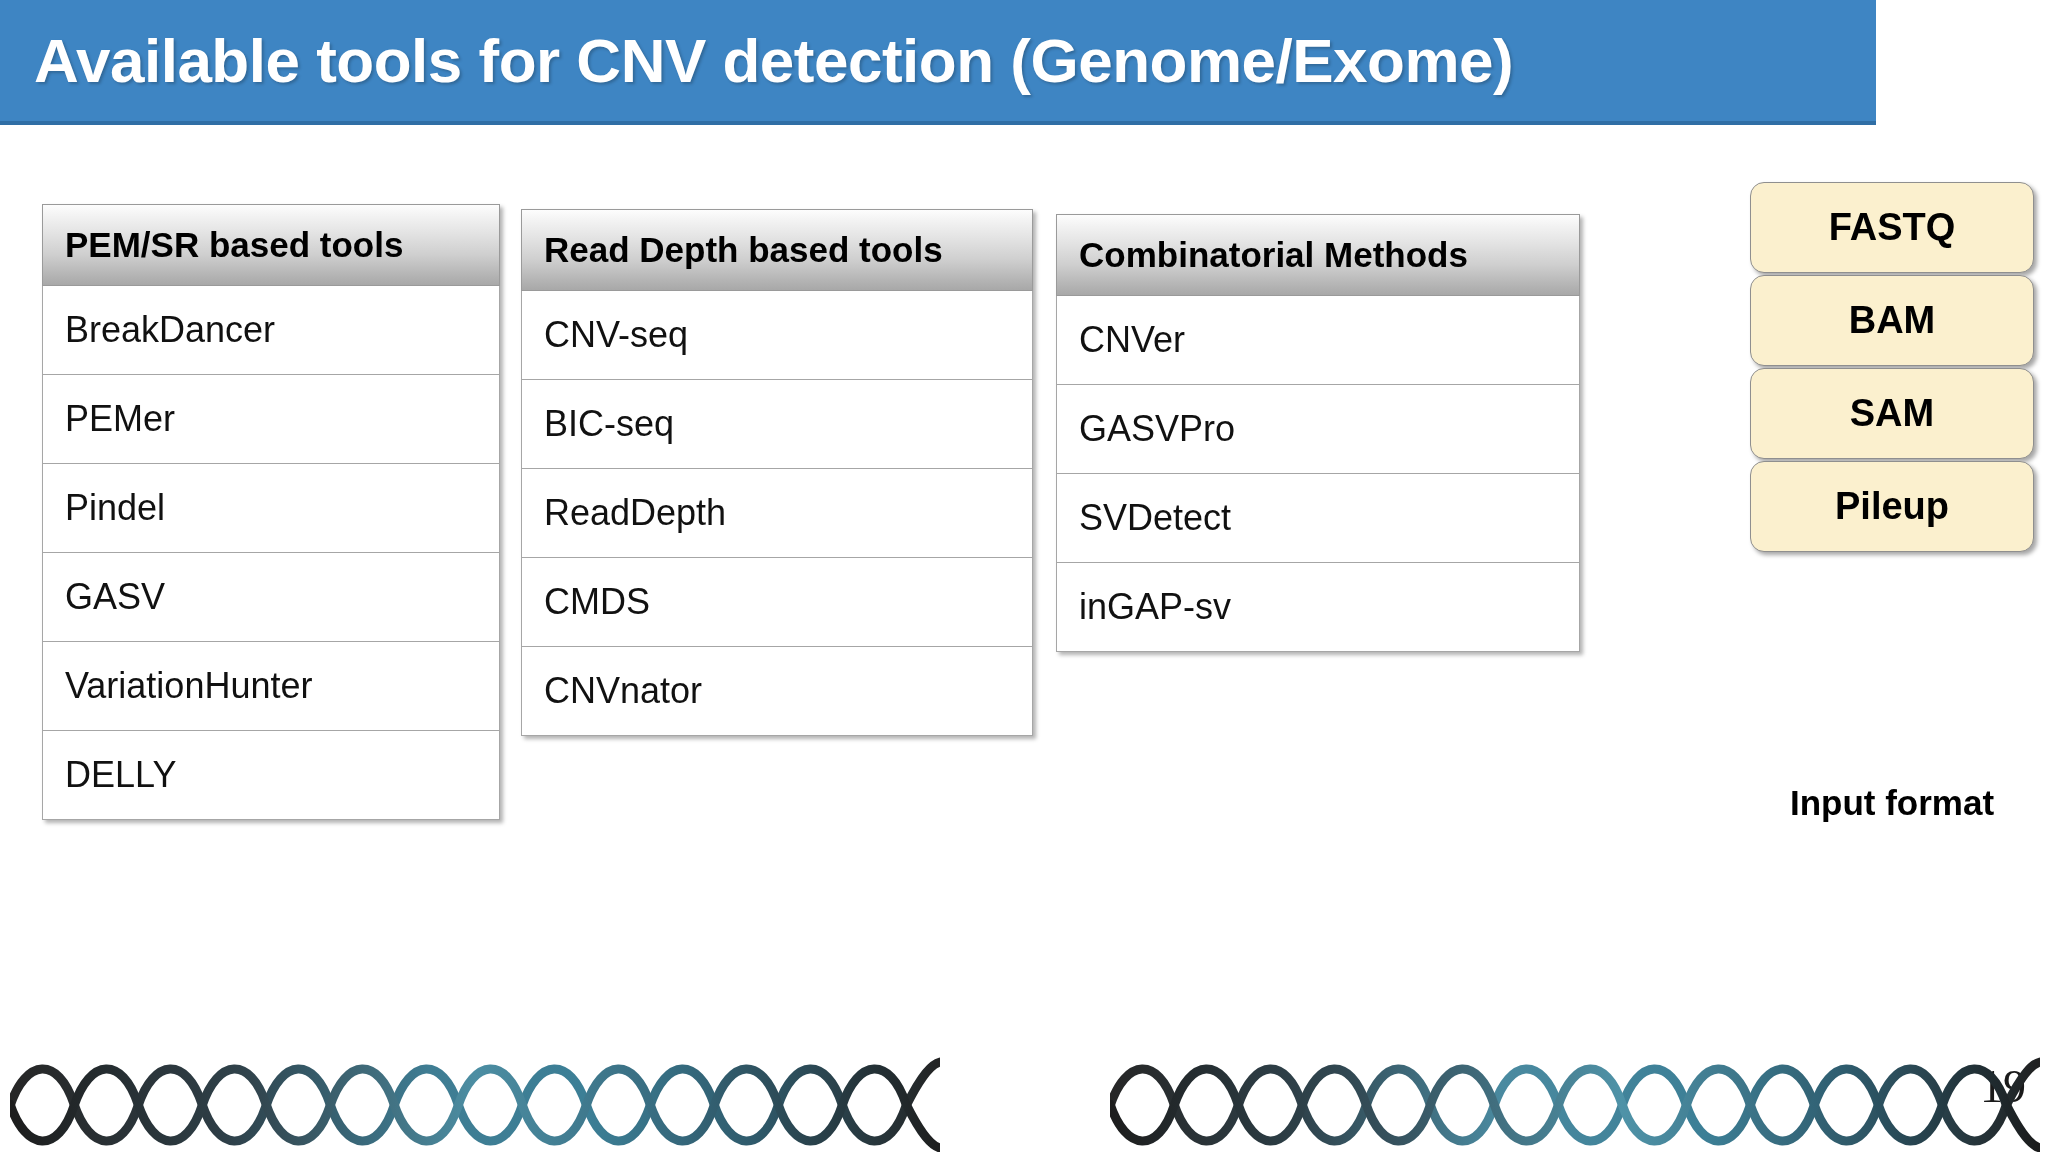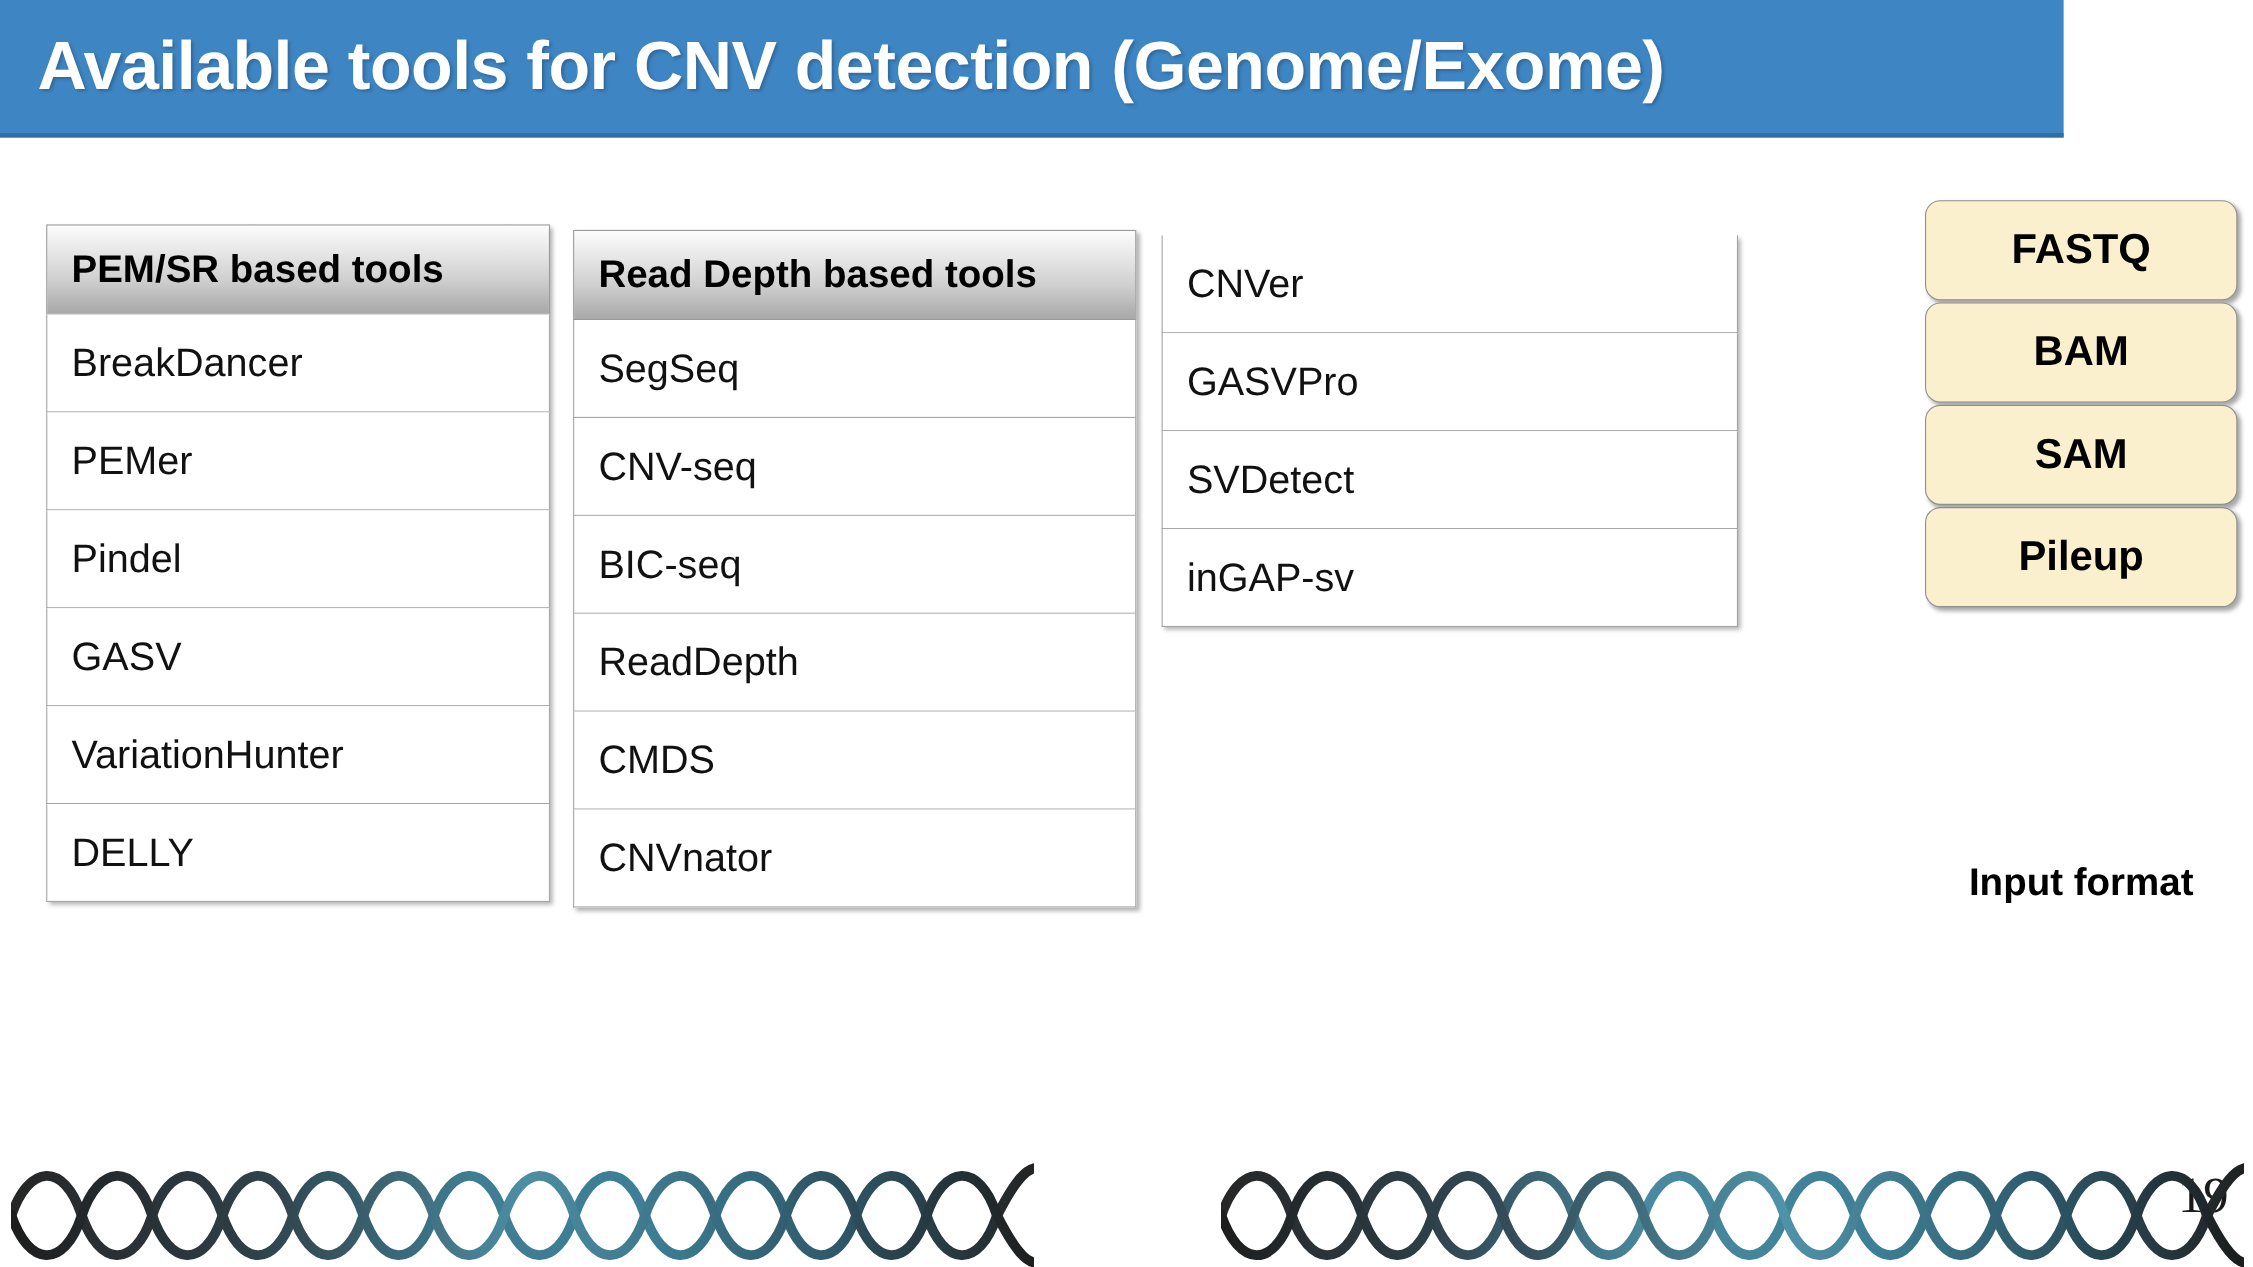--- a/index.html
+++ b/index.html
@@ -163,29 +163,29 @@
   <div class="tool-row">BreakDancer</div>
   <div class="tool-row">PEMer</div>
   <div class="tool-row">Pindel</div>
   <div class="tool-row">GASV</div>
   <div class="tool-row">VariationHunter</div>
   <div class="tool-row">DELLY</div>
 </div>
 
 <div class="tool-table" id="table-readdepth">
   <div class="tool-table-header">Read Depth based tools</div>
-  <div class="tool-row">SegSeq</div>
   <div class="tool-row">CNV-seq</div>
   <div class="tool-row">BIC-seq</div>
   <div class="tool-row">ReadDepth</div>
   <div class="tool-row">CMDS</div>
   <div class="tool-row">CNVnator</div>
 </div>
 
 <div class="tool-table" id="table-combinatorial">
+  <div class="tool-table-header">Combinatorial Methods</div>
   <div class="tool-row">CNVer</div>
   <div class="tool-row">GASVPro</div>
   <div class="tool-row">SVDetect</div>
   <div class="tool-row">inGAP-sv</div>
 </div>
 
 <div id="format-stack">
   <div class="format-box" id="format-box-0">FASTQ</div>
   <div class="format-box" id="format-box-1">BAM</div>
   <div class="format-box" id="format-box-2">SAM</div>

